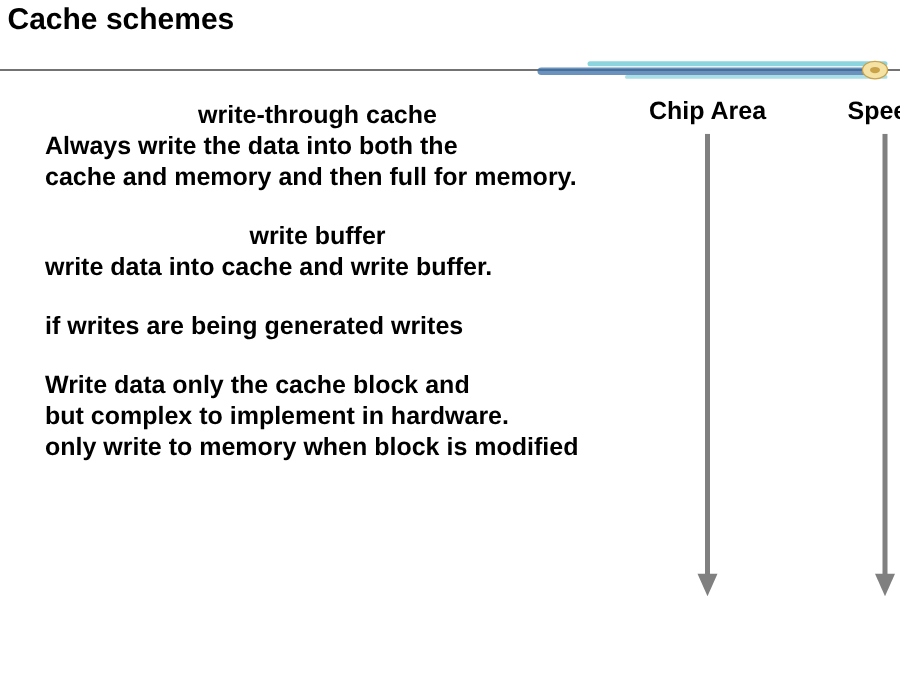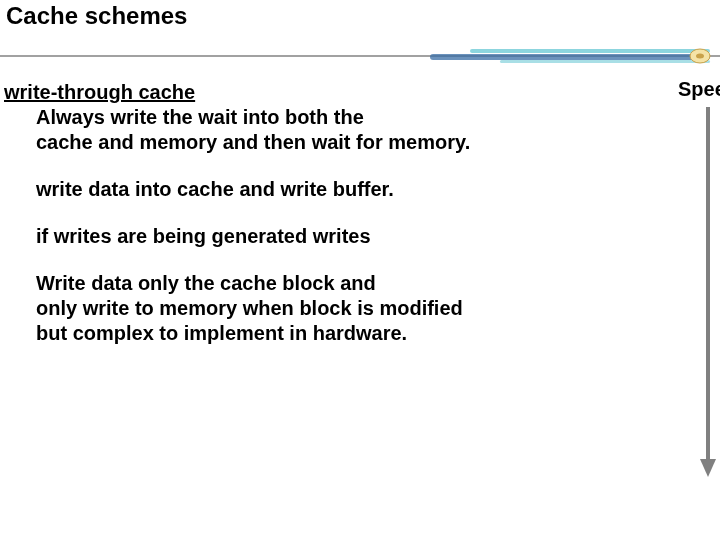--- a/index.html
+++ b/index.html
@@ -36,21 +36,21 @@
     position: absolute;
     left: 4px;
     top: 80px;
     width: 500px;
     font-size: 20px;
     font-weight: bold;
     line-height: 1.25;
   }
   .block { margin-bottom: 22px; }
   .heading {
-    text-decoration: underline;
+    text-align: center;
   }
   .body-indent {
     padding-left: 32px;
   }
   .arrow-col {
     position: absolute;
     top: 78px;
     text-align: center;
   }
   .arrow-label {
@@ -80,44 +80,52 @@
       <ellipse cx="0" cy="0" rx="10" ry="7" fill="#f5e3a6" stroke="#c9a24a" stroke-width="1"></ellipse>
       <ellipse cx="0" cy="0" rx="4" ry="2.5" fill="#c9a24a"></ellipse>
     </g>
   </svg>
 
   <div class="content">
 
     <div class="block">
       <div class="heading">write-through cache</div>
       <div class="body-indent">
-        <div>Always write the wait into both the</div>
-        <div>cache and memory and then wait for memory.</div>
+        <div>Always write the data into both the</div>
+        <div>cache and memory and then full for memory.</div>
       </div>
     </div>
 
     <div class="block">
+      <div class="heading">write buffer</div>
       <div class="body-indent">
         <div>write data into cache and write buffer.</div>
       </div>
       <div class="body-indent" style="margin-top:22px;">
         <div>if writes are being generated writes</div>
       </div>
     </div>
 
     <div class="block">
       <div class="body-indent">
         <div>Write data only the cache block and</div>
+        <div>but complex to implement in hardware.</div>
         <div>only write to memory when block is modified</div>
-        <div>but complex to implement in hardware.</div>
       </div>
     </div>
 
   </div>
 
+  <div class="arrow-col col-chip">
+    <div class="arrow-label">Chip Area</div>
+    <svg class="arrow-svg" width="20" height="370">
+      <line x1="10" y1="0" x2="10" y2="356" stroke="#808080" stroke-width="4"></line>
+      <polygon points="10,370 2,352 18,352" fill="#808080"></polygon>
+    </svg>
+  </div>
 
   <div class="arrow-col col-speed">
     <div class="arrow-label">Speed</div>
     <svg class="arrow-svg" width="20" height="370">
       <line x1="10" y1="0" x2="10" y2="356" stroke="#808080" stroke-width="4"></line>
       <polygon points="10,370 2,352 18,352" fill="#808080"></polygon>
     </svg>
   </div>
 
 </div>

